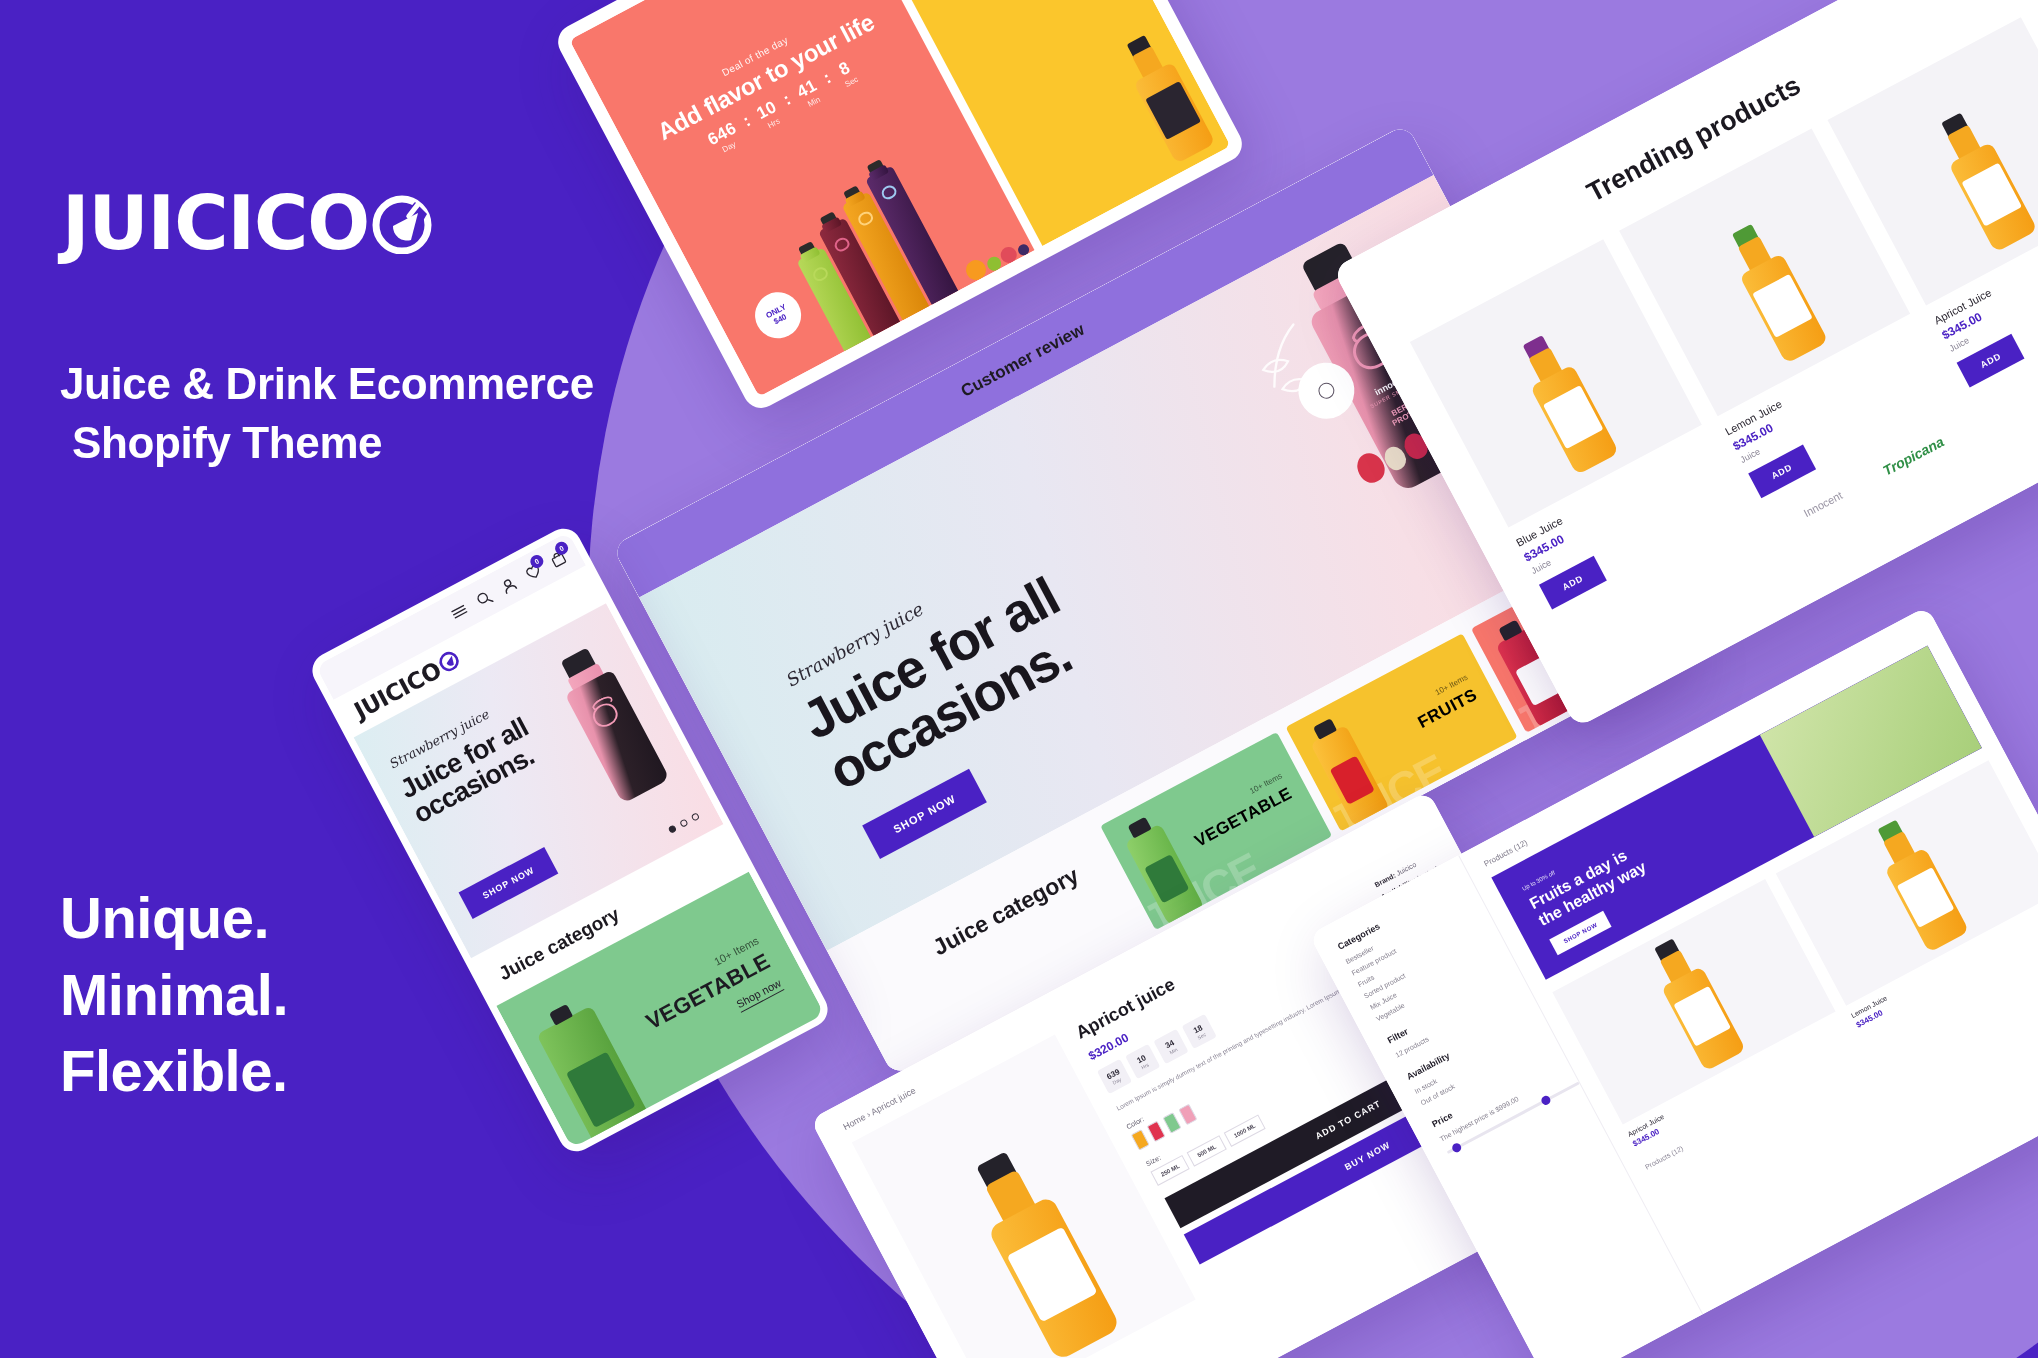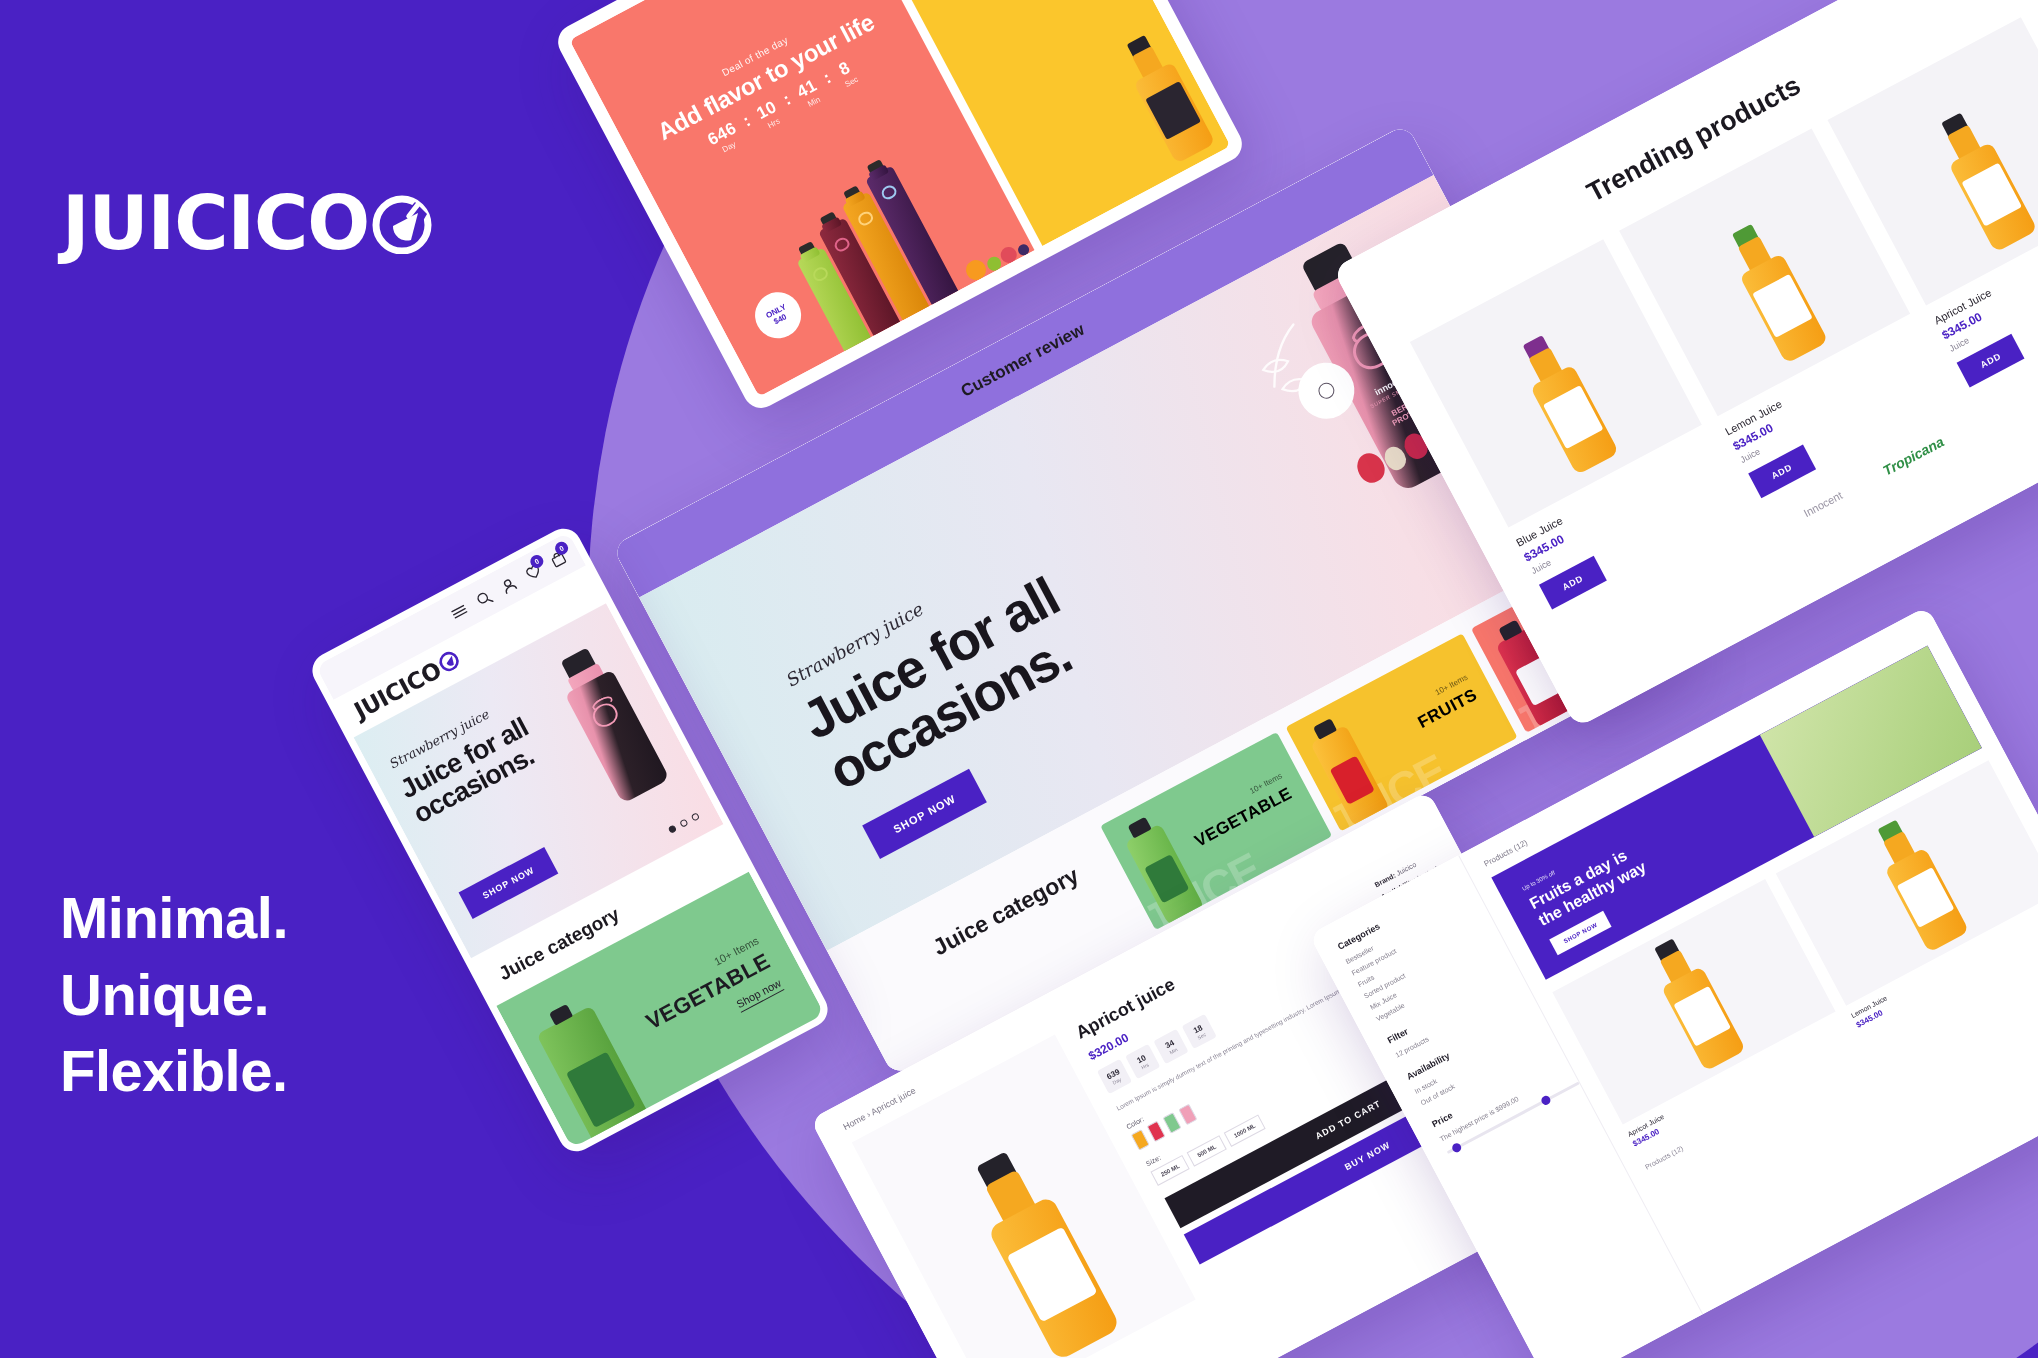--- a/index.html
+++ b/index.html
@@ -367,25 +367,29 @@
       <span class="logo-mark">
         <svg width="62" height="62" viewBox="0 0 62 62">
           <circle cx="31" cy="33" r="26" fill="none" stroke="#ffffff" stroke-width="7"></circle>
           <path d="M44 10 L26 30 a12 12 0 0 0 16 16 L56 22 Z" fill="#4a21c4"></path>
           <path d="M22 34 a14 14 0 0 0 18 14 L47 21 Z" fill="#ffffff"></path>
           <rect x="40" y="8" width="5" height="20" rx="2.5" fill="#ffffff" transform="rotate(38 42 18)"></rect>
         </svg>
       </span>
     </div>
 
+    <div class="tagline">
+      <span>Juice &amp; Drink Ecommerce</span>
+      <span class="ln2">Shopify Theme</span>
+    </div>
 
 
     <div class="features">
+      <div>Unique.</div>
       <div>Minimal.</div>
-      <div>Unique.</div>
       <div>Flexible.</div>
     </div>
   </div>
 
   <div class="mock" id="mock-deal">
     <div class="screen">
 
       <div class="deal-left">
         <div class="deal-eyebrow">Deal of the day</div>
         <div class="deal-title">Add flavor to your life</div>

